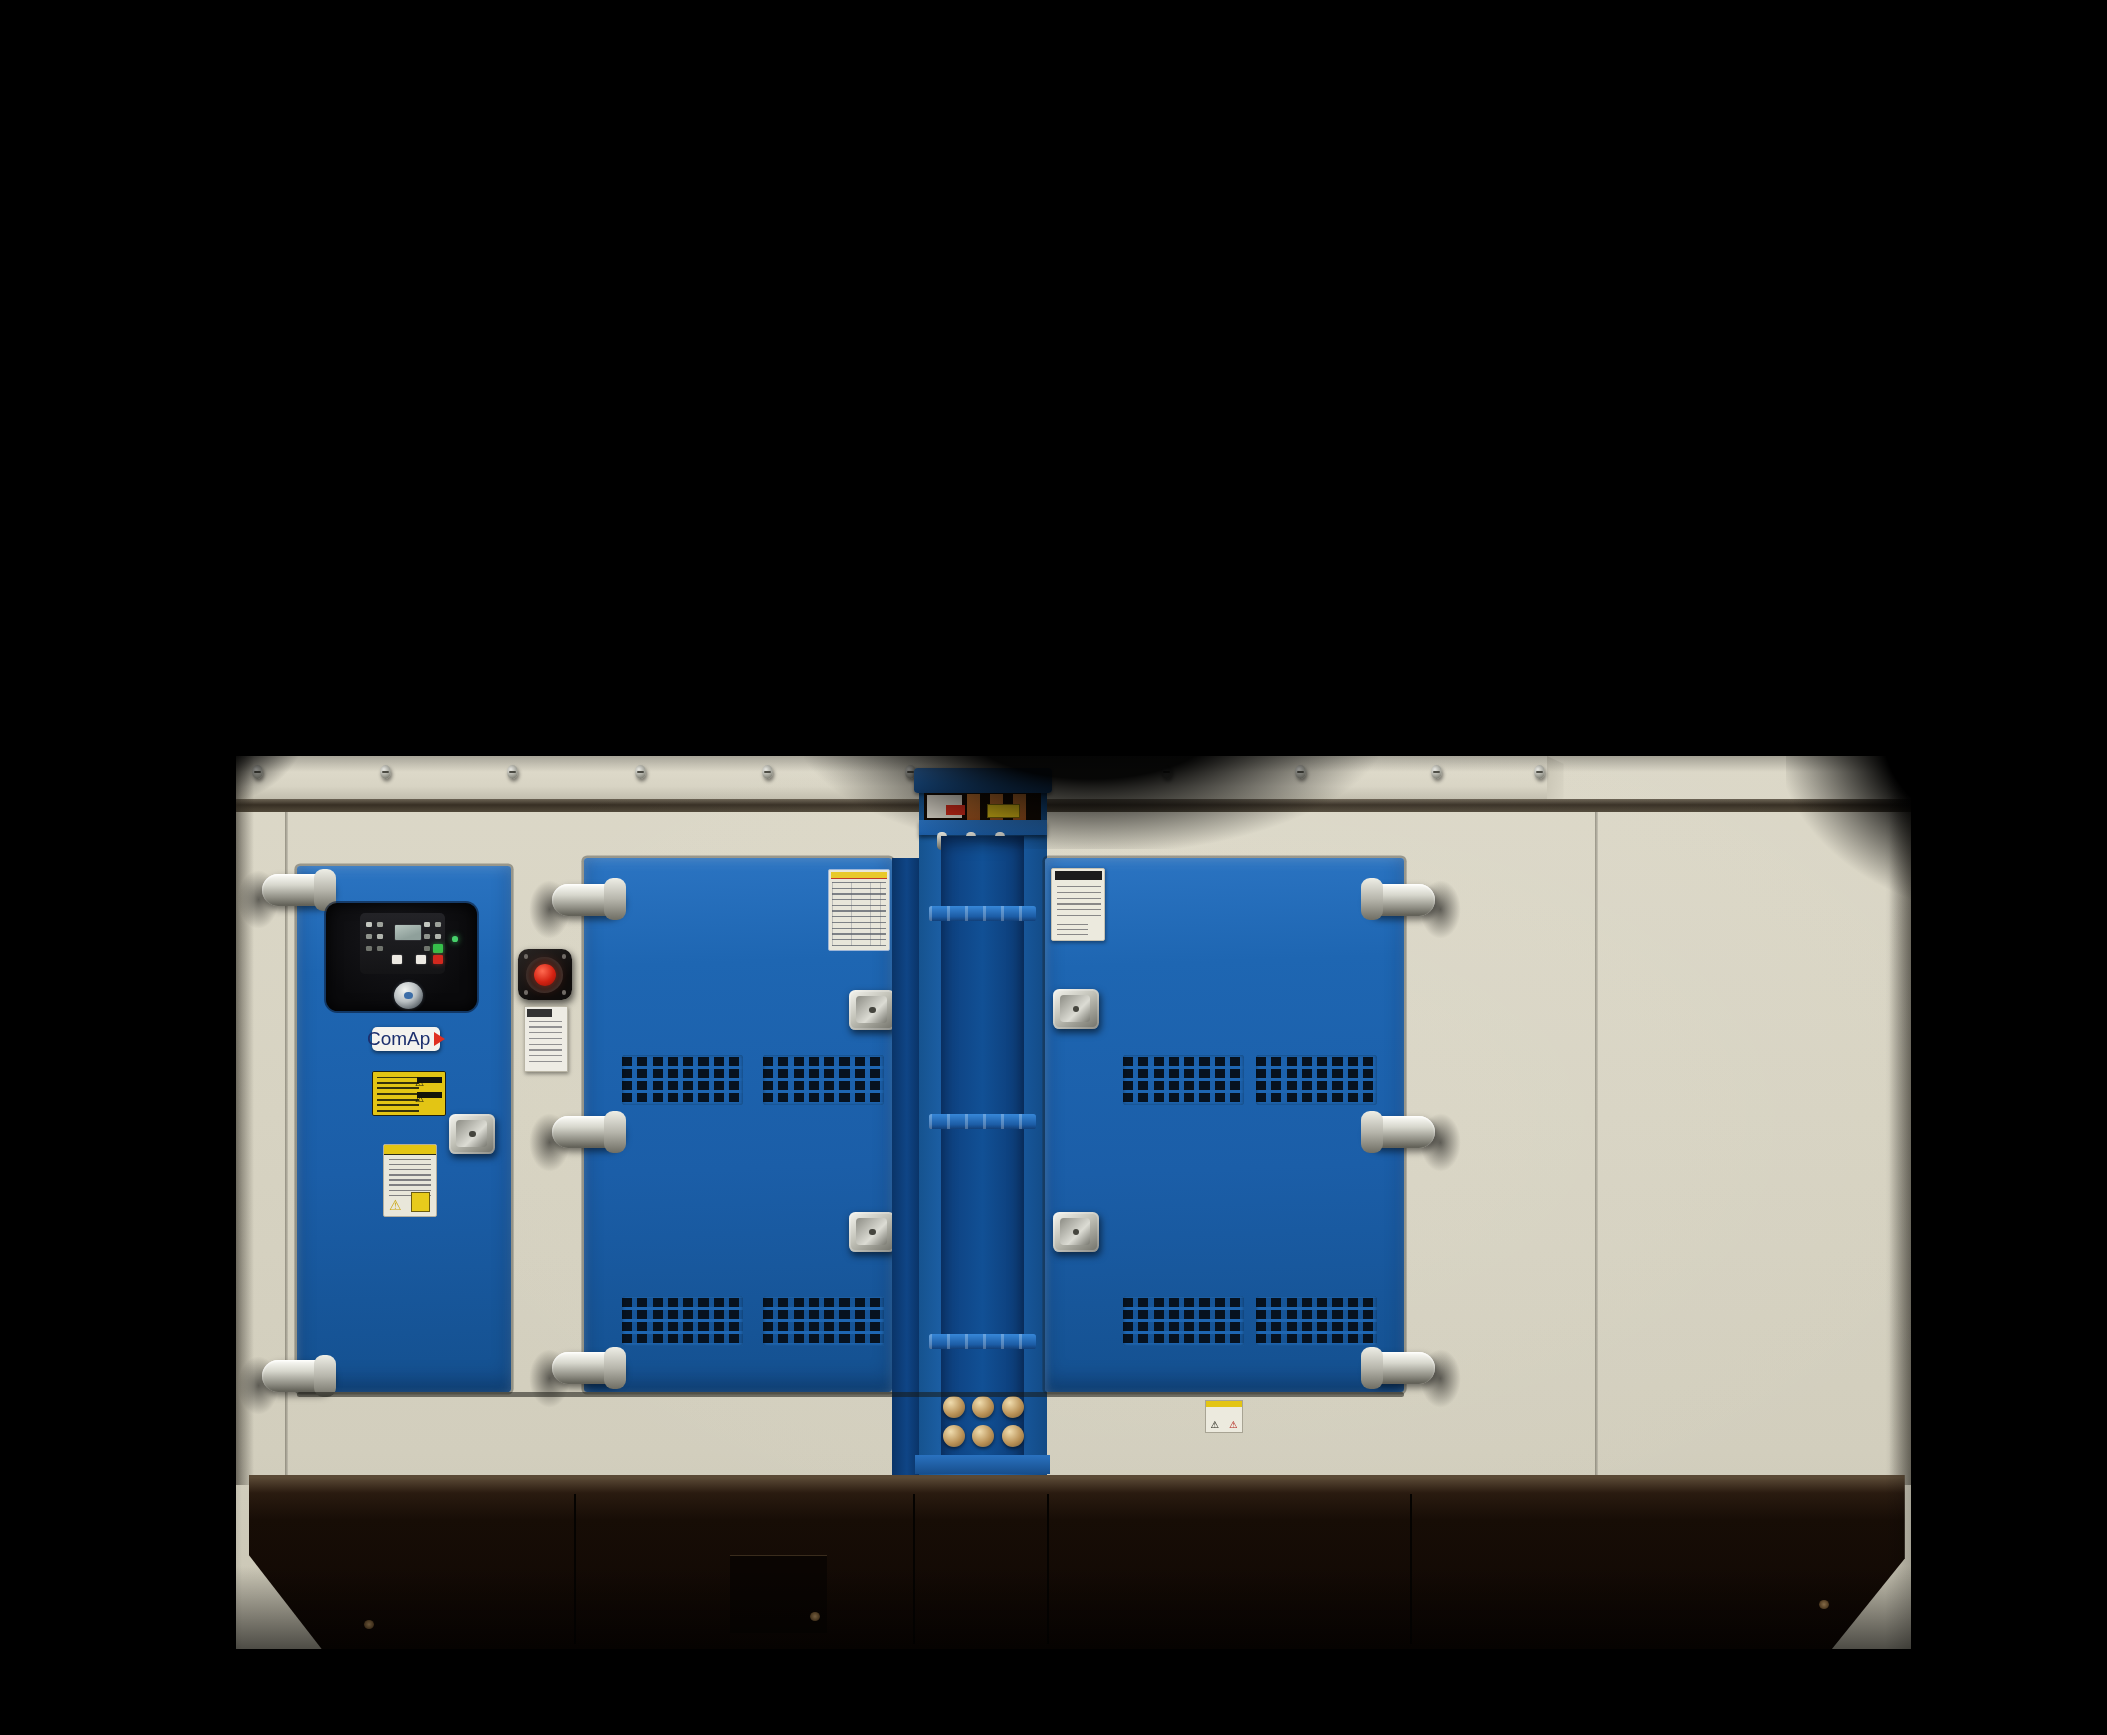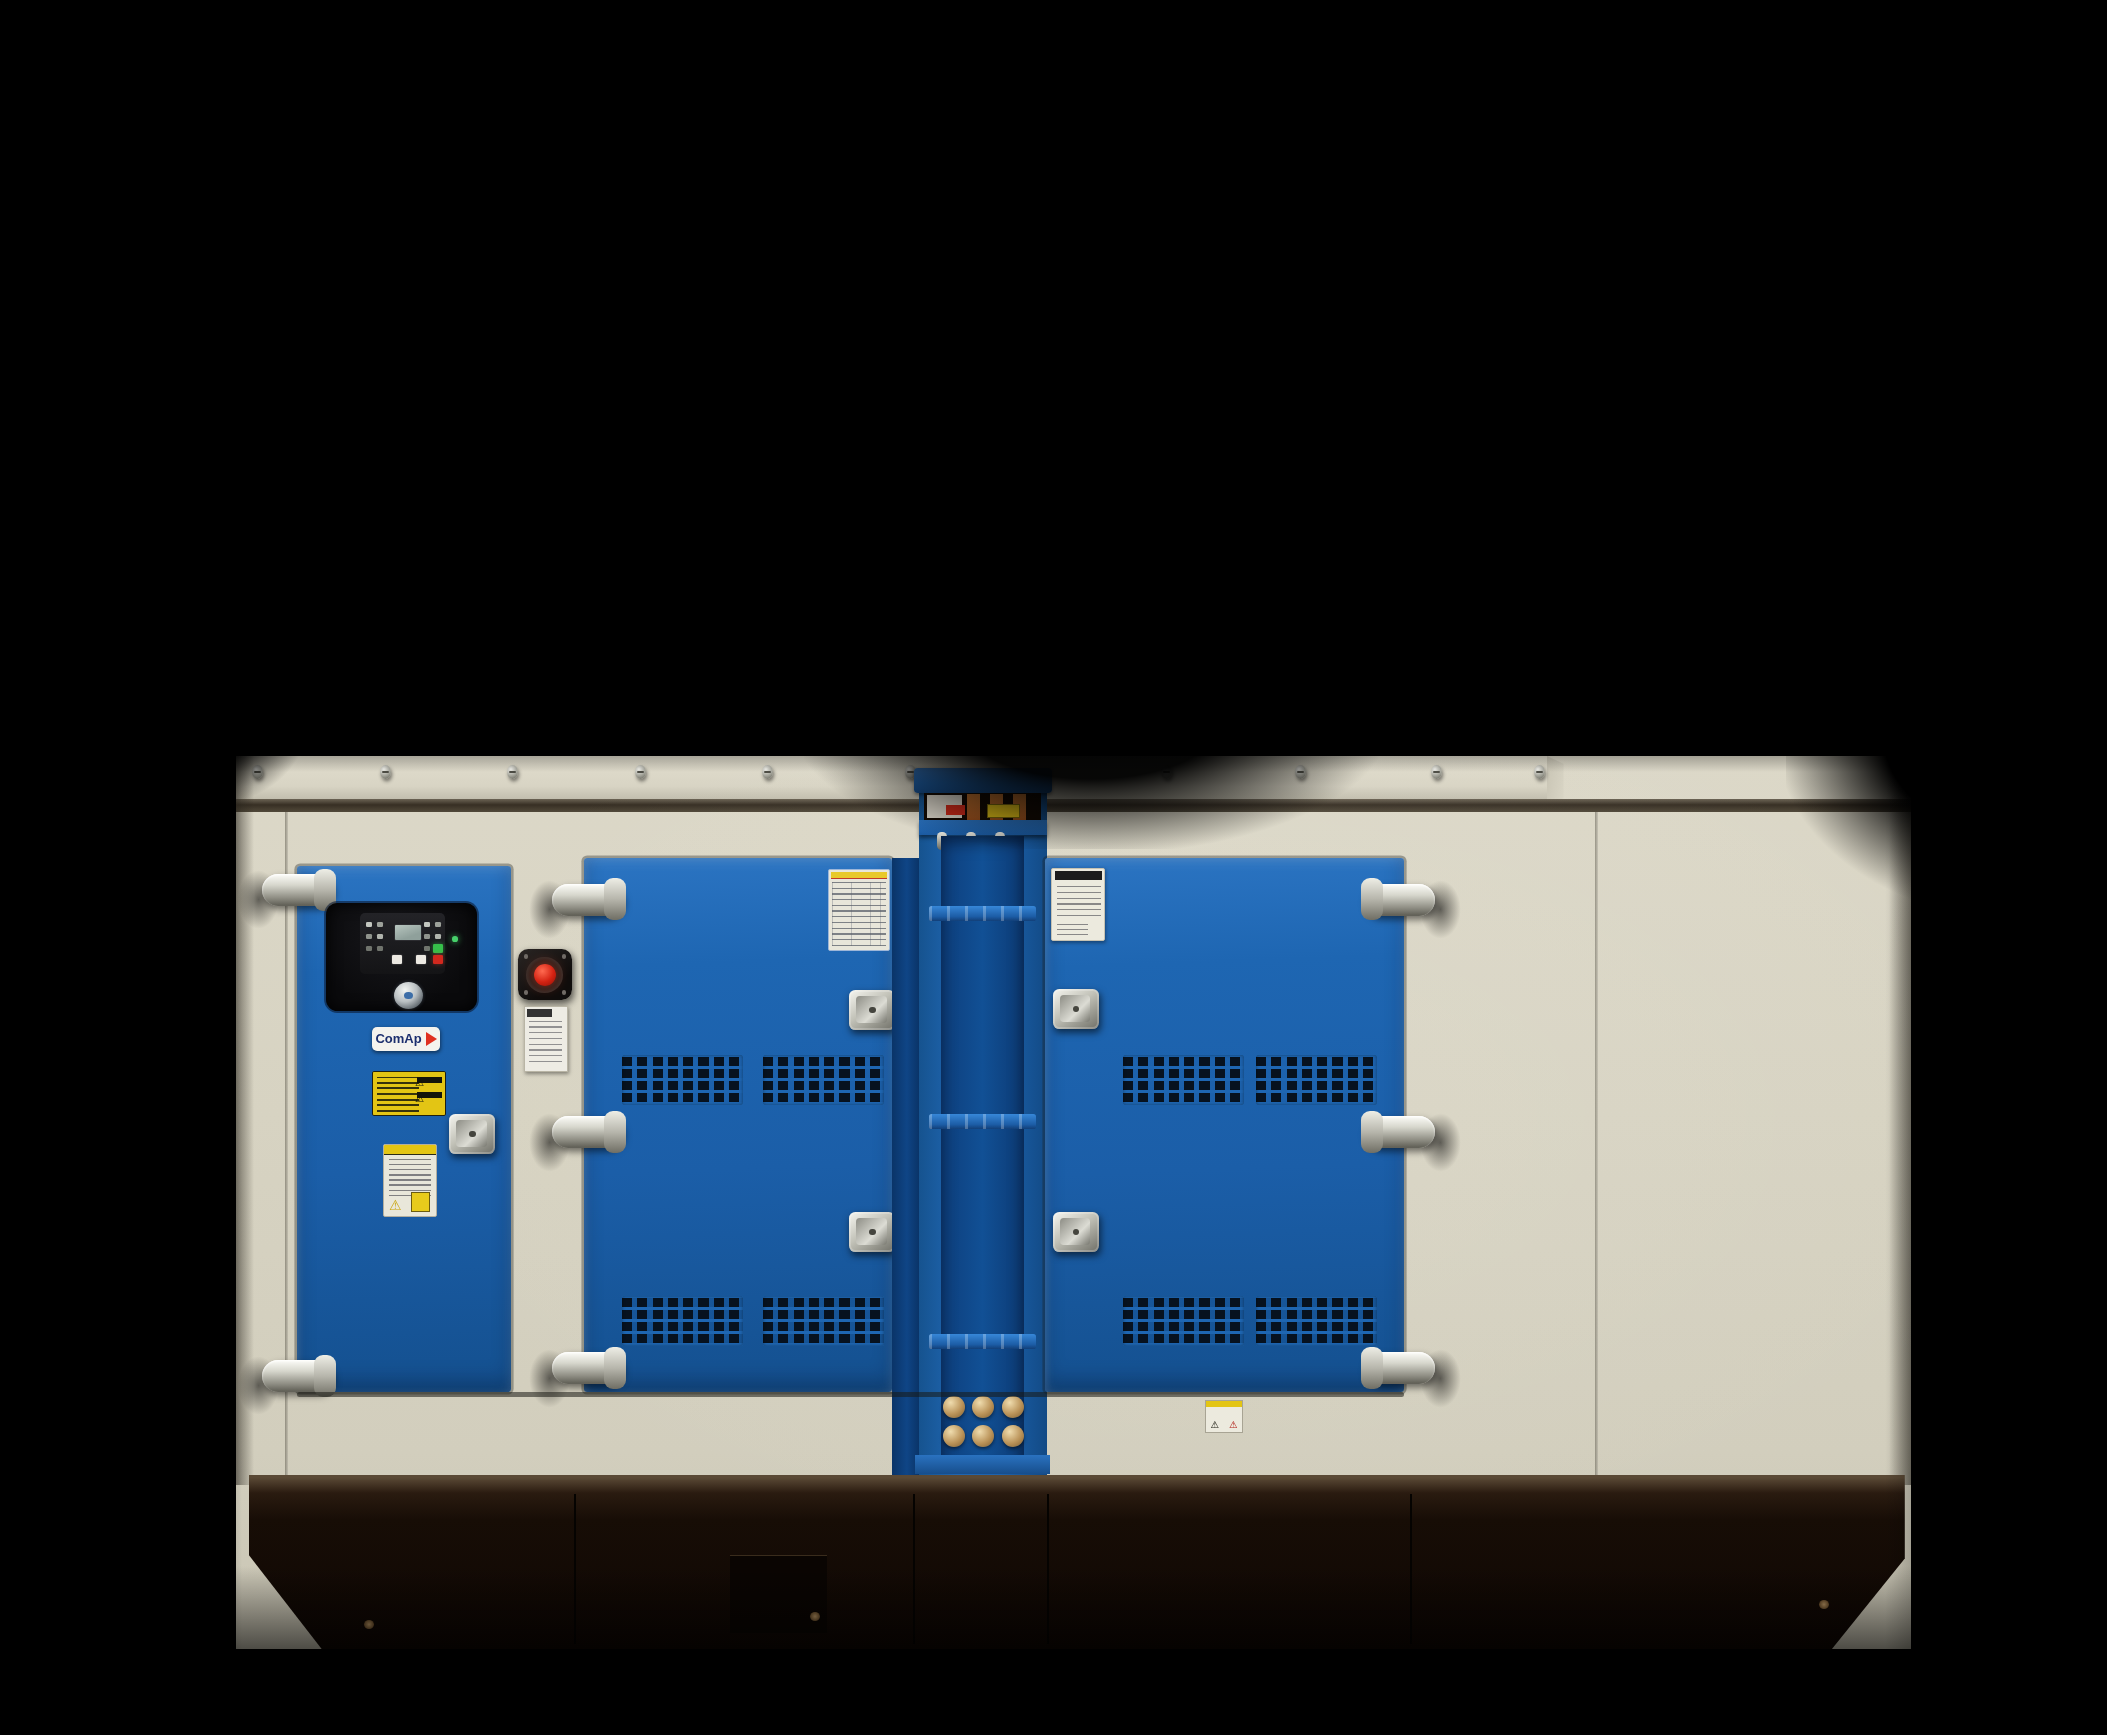--- a/index.html
+++ b/index.html
@@ -70,21 +70,21 @@
   .btn-red{position:absolute;width:9.6px;height:9px;background:#d2281e;border-radius:1.3px;box-shadow:0 0 5.1px rgba(230,60,40,.5);}
   .led{position:absolute;width:5.7px;height:5.7px;border-radius:50%;background:#46d06a;box-shadow:0 0 6.4px rgba(70,220,110,.8);}
   .emblem{position:absolute;width:29px;height:27px;border-radius:50%;
         background:radial-gradient(circle at 38% 30%, #f3f5f3, #b9bfc2 45%, #5e666c 78%, #2e3236);
         box-shadow:0 0 3.8px rgba(120,140,160,.35);}
   .emblem::after{content:"";position:absolute;left:9.6px;top:9.6px;width:9px;height:7.7px;border-radius:50%;background:#3d6ea8;}
 
   
   .comap{position:absolute;background:#f4f3ee;border-radius:5.1px;display:flex;align-items:center;justify-content:center;gap:3.8px;
         box-shadow:0.6px 1.9px 3.8px rgba(0,0,0,.45);}
-  .comap-text{color:#1c2f6e;font-weight:bold;font-size:13px;letter-spacing:0;}
+  .comap-text{color:#1c2f6e;font-weight:normal;font-size:19px;letter-spacing:0;}
   .comap-mark{width:0;height:0;border-left:11px solid #e03020;border-top:7px solid transparent;border-bottom:7px solid transparent;}
 
   
   .lbl-yellow{position:absolute;background:#e3c514;border:1.9px solid #20200f;border-radius:1.9px;overflow:hidden;}
   .lbl-yellow .lines{position:absolute;left:3.8px;top:5.1px;width:58%;height:82%;
         background:repeating-linear-gradient(0deg, rgba(25,25,10,.85) 0 1.9px, rgba(0,0,0,0) 1.9px 5.7px);}
   .lbl-yellow .bar{position:absolute;right:3.2px;height:6.4px;width:34%;background:#14140a;}
   .lbl-yellow .tri{position:absolute;font-size:10.2px;color:#14140a;line-height:1;}
   .lbl-white-warn{position:absolute;background:#e9e7da;border:1.3px solid #b3af9f;border-radius:1.9px;overflow:hidden;}
   .lbl-white-warn .band{position:absolute;left:0;top:0;width:100%;height:9px;background:#e3c514;border-bottom:1.3px solid #2a2a16;}

